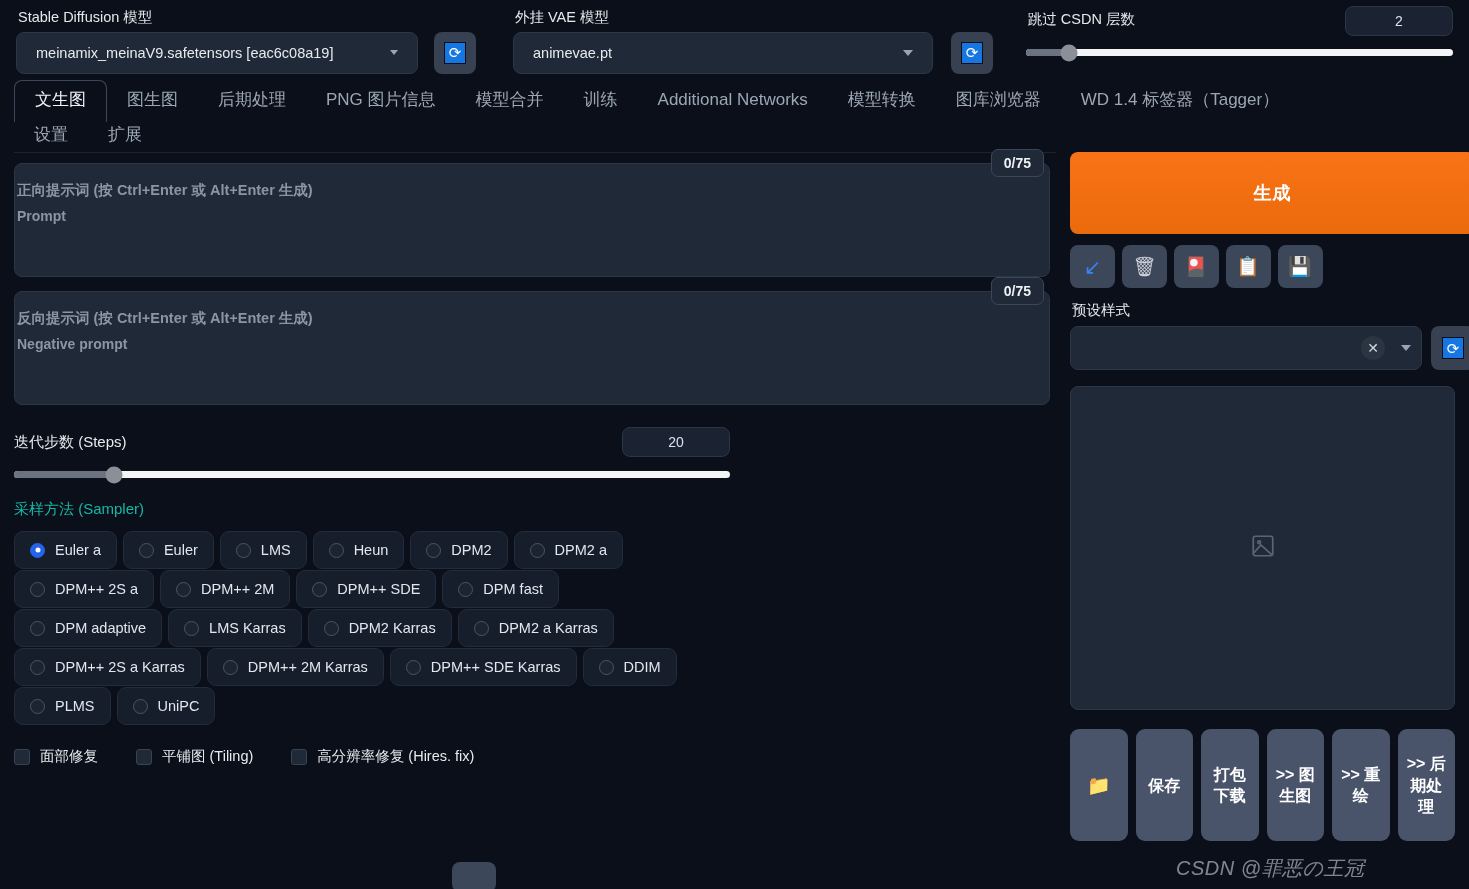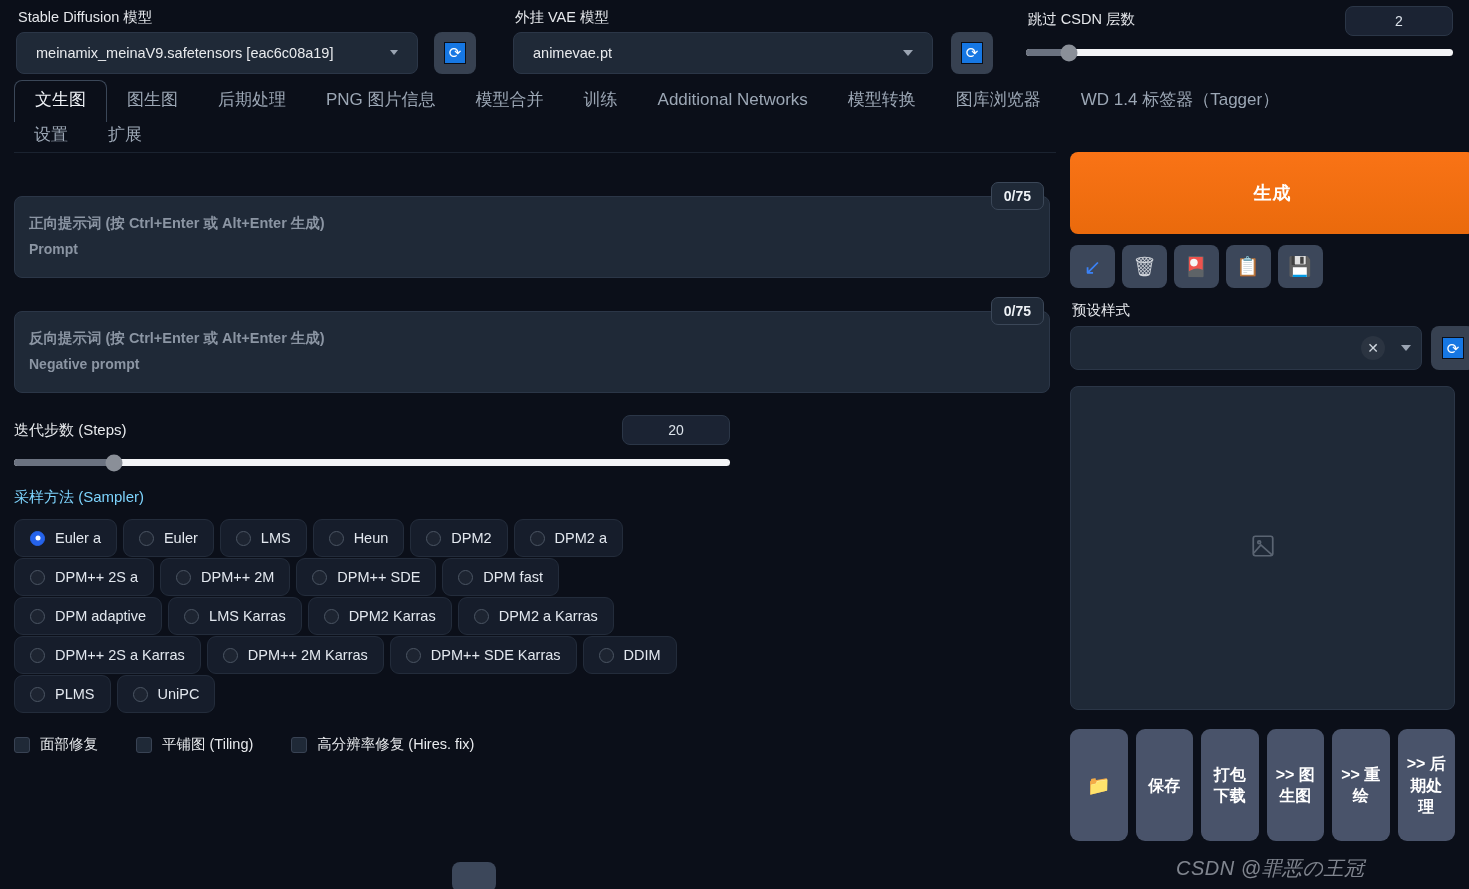--- a/index.html
+++ b/index.html
@@ -141,28 +141,27 @@
     border: 1px solid #3b4758;
     border-radius: 7px;
     padding: 5px 12px;
     font-size: 14px; color: #eef2f6;
     z-index: 5;
   }
   .textarea {
     background: #1f2937;
     border: 1px solid #2b3647;
     border-radius: 8px;
-    height: 82px;
-    padding: 14px 14px;
+    height: 114px;
+    padding: 14px 2px;
     font-size: 14.5px;
     color: #8b95a3;
     line-height: 1.75;
     cursor: text;
     overflow: hidden;
-    margin-top: 33px;
   }
   .textarea .ph-line2 { font-size: 14px; }
 
   
   .actions { width: 405px; flex: none; }
   .gen-btn {
     height: 82px;
     background: linear-gradient(180deg, #f97316 0%, #ea6a0c 100%);
     border-radius: 8px;
     display: flex; align-items: center; justify-content: center;
@@ -199,21 +198,21 @@
     color: #cfd6de; font-size: 14px;
     display: flex; align-items: center; justify-content: center;
     margin-right: 8px;
     cursor: pointer;
   }
 
   
   .params { padding-top: 16px; width: 716px; }
   .param-label { font-size: 15px; color: #e8eaed; }
   .row-head { display: flex; align-items: center; justify-content: space-between; }
-  .sampler-label { font-size: 15px; color: #7dd3fc; margin: 22px 0 0 0; }
+  .sampler-label { font-size: 15px; color: #14b8a6; margin: 22px 0 0 0; }
 
   .radio-grid { margin-top: 12px; display: flex; flex-direction: column; gap: 1px; text-align: right; }
   .radio-row { display: flex; gap: 6px; }
   .radio {
     display: flex; align-items: center; gap: 10px;
     background: #161d2b;
     border: 1px solid #232c3b;
     border-radius: 9px;
     height: 38px;
     padding: 0 15px;

